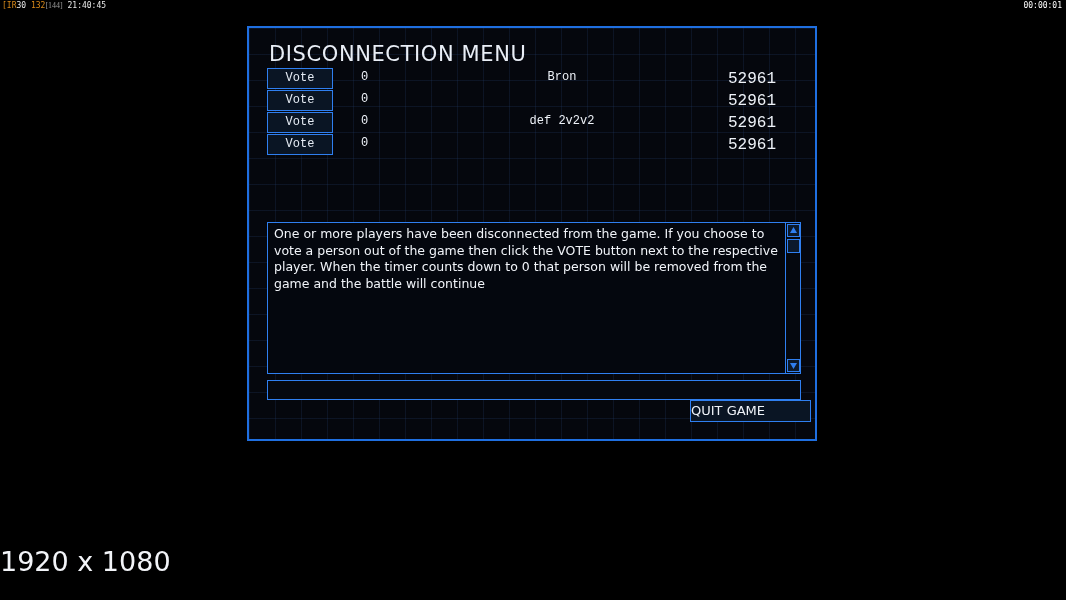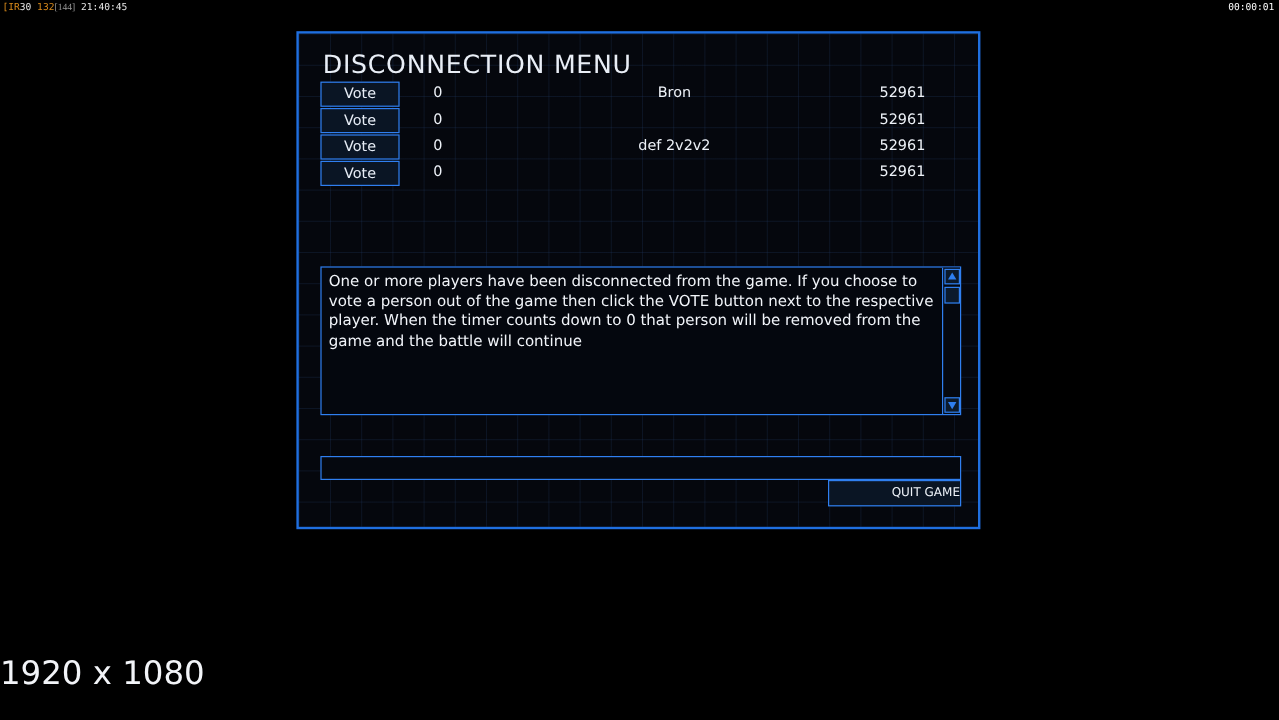--- a/index.html
+++ b/index.html
@@ -72,20 +72,21 @@
   #player-table {
     position: absolute;
     left: 18px;
     top: 40px;
     width: 534px;
   }
   .player-row {
     position: relative;
     height: 22px;
     margin-bottom: 0px;
+    font-family: Liberation Mono, monospace;
   }
   .vote-btn {
     position: absolute;
     left: 0px;
     top: 0px;
     width: 66px;
     height: 21px;
     border: 1px solid #2f7ff0;
     background: #0a1524;
     color: #e6ecf5;
@@ -110,30 +111,30 @@
     color: #eef2f8;
     font-size: 12px;
   }
   .player-id {
     position: absolute;
     left: 440px;
     width: 90px;
     top: 2px;
     text-align: center;
     color: #eef2f8;
-    font-size: 12px;
+    font-size: 16px;
   }
 
   
   #message-box {
     position: absolute;
     left: 18px;
     top: 194px;
     width: 534px;
-    height: 124px;
+    height: 152px;
     border: 1px solid #2f7ff0;
     background: #04070e;
   }
   #message-text {
     position: absolute;
     left: 6px;
     top: 3px;
     width: 505px;
     color: #f1f4f9;
     font-size: 12.5px;
@@ -188,28 +189,28 @@
     padding: 0 5px;
     outline: none;
     font-family: "DejaVu Sans", sans-serif;
   }
 
   
   #quit-button {
     position: absolute;
     left: 441px;
     top: 372px;
-    width: 111px;
+    width: 121px;
     height: 22px;
     border: 1px solid #2f7ff0;
     background: #0a1524;
     color: #eef2f8;
-    font-size: 10px;
+    font-size: 13px;
     line-height: 20px;
-    text-align: right;
+    text-align: left;
     cursor: pointer;
   }
 
   
   #resolution-label {
     position: absolute;
     left: 0;
     top: 546px;
     width: 100%;
     text-align: left;

